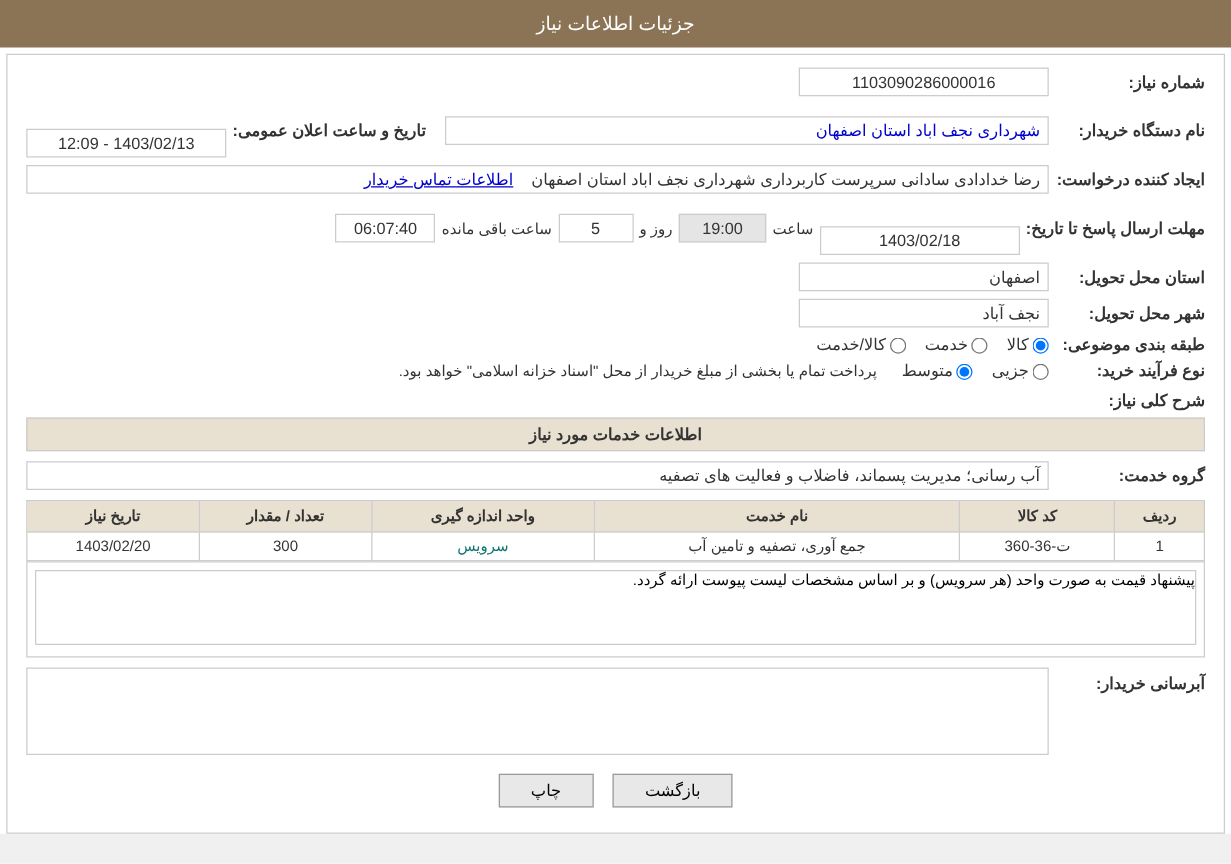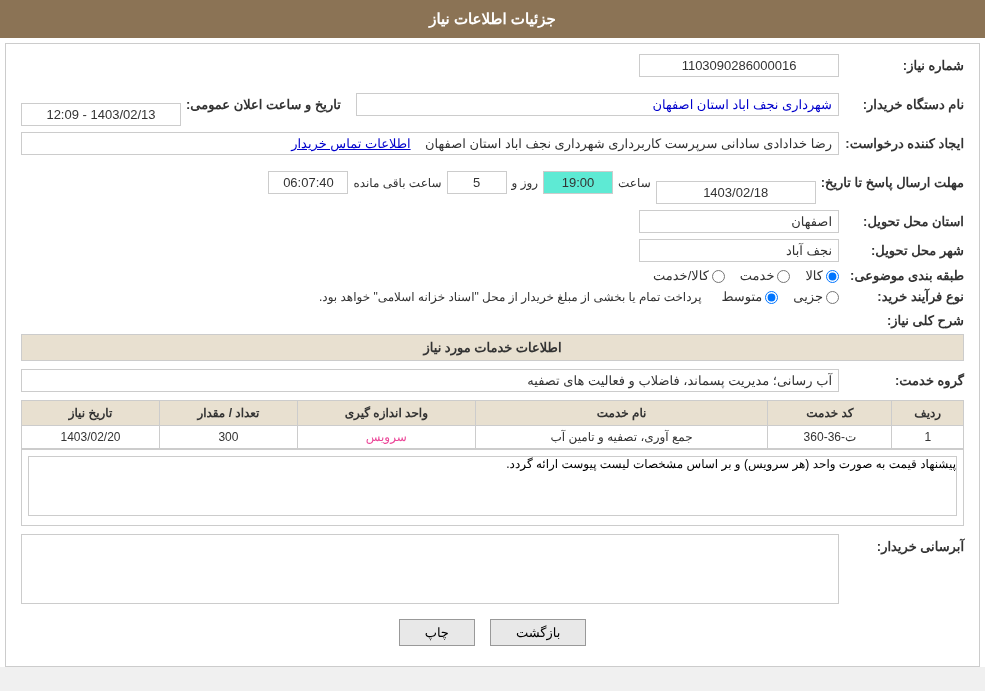--- a/index.html
+++ b/index.html
@@ -14,21 +14,21 @@
       width: 985px;
       margin: 0 auto;
       background: #fff;
     }
     .header-bar {
       background: #8B7355;
       color: #fff;
       text-align: center;
       padding: 10px 0;
       font-size: 15px;
-      font-weight: bold;
+      font-weight: normal;
     }
     .content {
       padding: 10px 15px;
       background: #fff;
       border: 1px solid #ccc;
       margin: 5px;
     }
     .section-header {
       background: #e8e0d0;
       border: 1px solid #ccc;
@@ -78,21 +78,21 @@
       border: 1px solid #ccc;
       padding: 3px 4px;
       background: #fff;
       min-height: 22px;
       width: 60px;
       text-align: center;
     }
     .time-field {
       border: 1px solid #ccc;
       padding: 3px 4px;
-      background: #5eead4;
+      background: #e5e5e5;
       min-height: 22px;
       width: 70px;
       text-align: center;
     }
     .remaining-field {
       border: 1px solid #ccc;
       padding: 3px 4px;
       background: #fff;
       min-height: 22px;
       width: 80px;
@@ -132,21 +132,21 @@
       padding: 5px;
       text-align: center;
       font-weight: bold;
     }
     table td {
       border: 1px solid #ccc;
       padding: 4px 6px;
       text-align: center;
     }
     table td.orange-text {
-      color: #ec4899;
+      color: #0f766e;
     }
     .note-row {
       background: #fff;
       padding: 6px;
       border: 1px solid #ccc;
       text-align: right;
       font-size: 12px;
       margin-top: 0;
     }
     .buyer-notes-row {
@@ -289,21 +289,21 @@
     <div class="form-row">
       <span class="field-label">گروه خدمت:</span>
       <div class="field-value" style="flex:1;">آب رسانی؛ مدیریت پسماند، فاضلاب و فعالیت های تصفیه</div>
     </div>
 
     <div class="table-section">
       <table>
         <thead>
           <tr>
             <th>ردیف</th>
-            <th>کد خدمت</th>
+            <th>کد کالا</th>
             <th>نام خدمت</th>
             <th>واحد اندازه گیری</th>
             <th>تعداد / مقدار</th>
             <th>تاریخ نیاز</th>
           </tr>
         </thead>
         <tbody id="services-tbody">
         <tr>
       <td>1</td>
       <td>ت-36-360</td>

